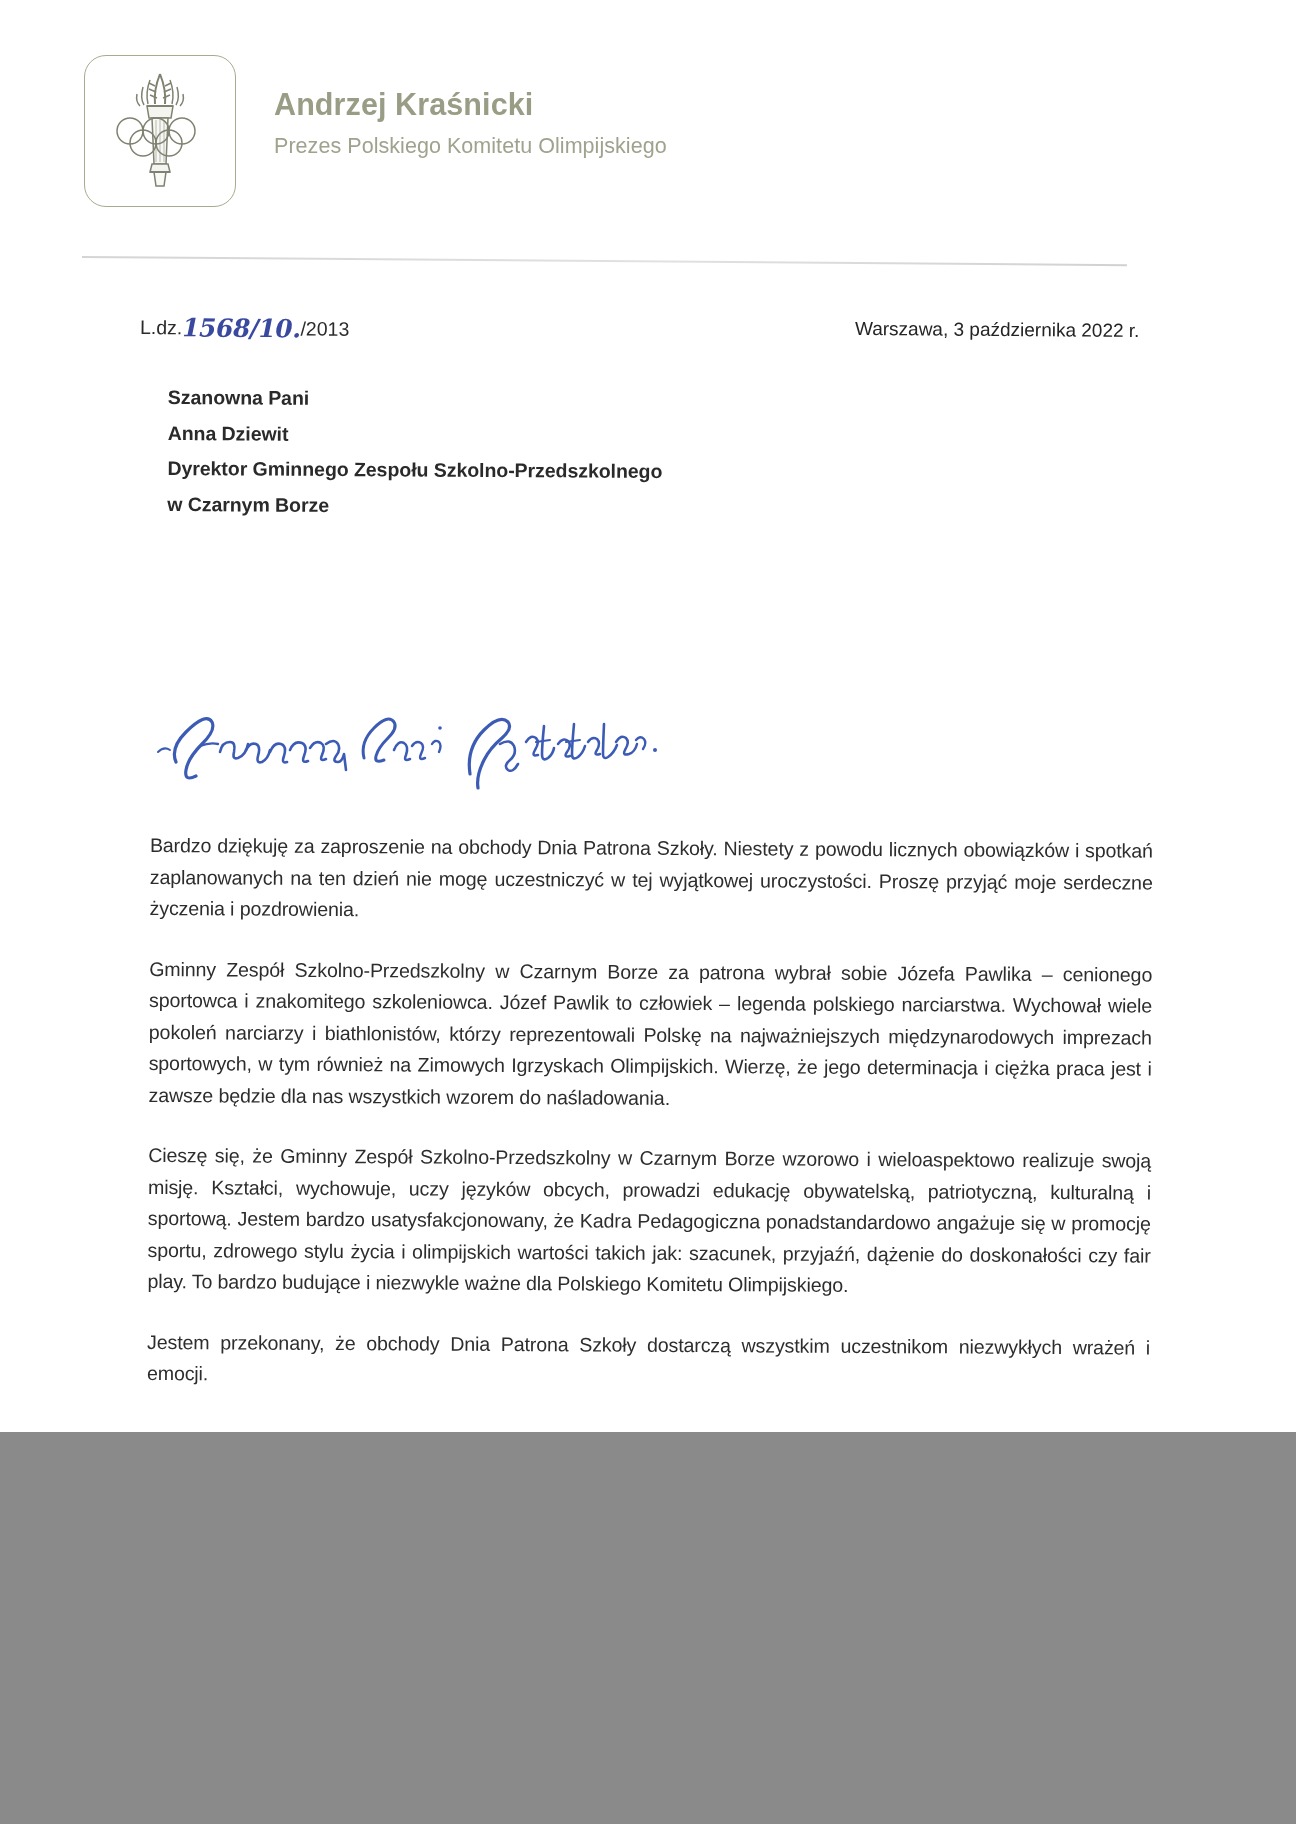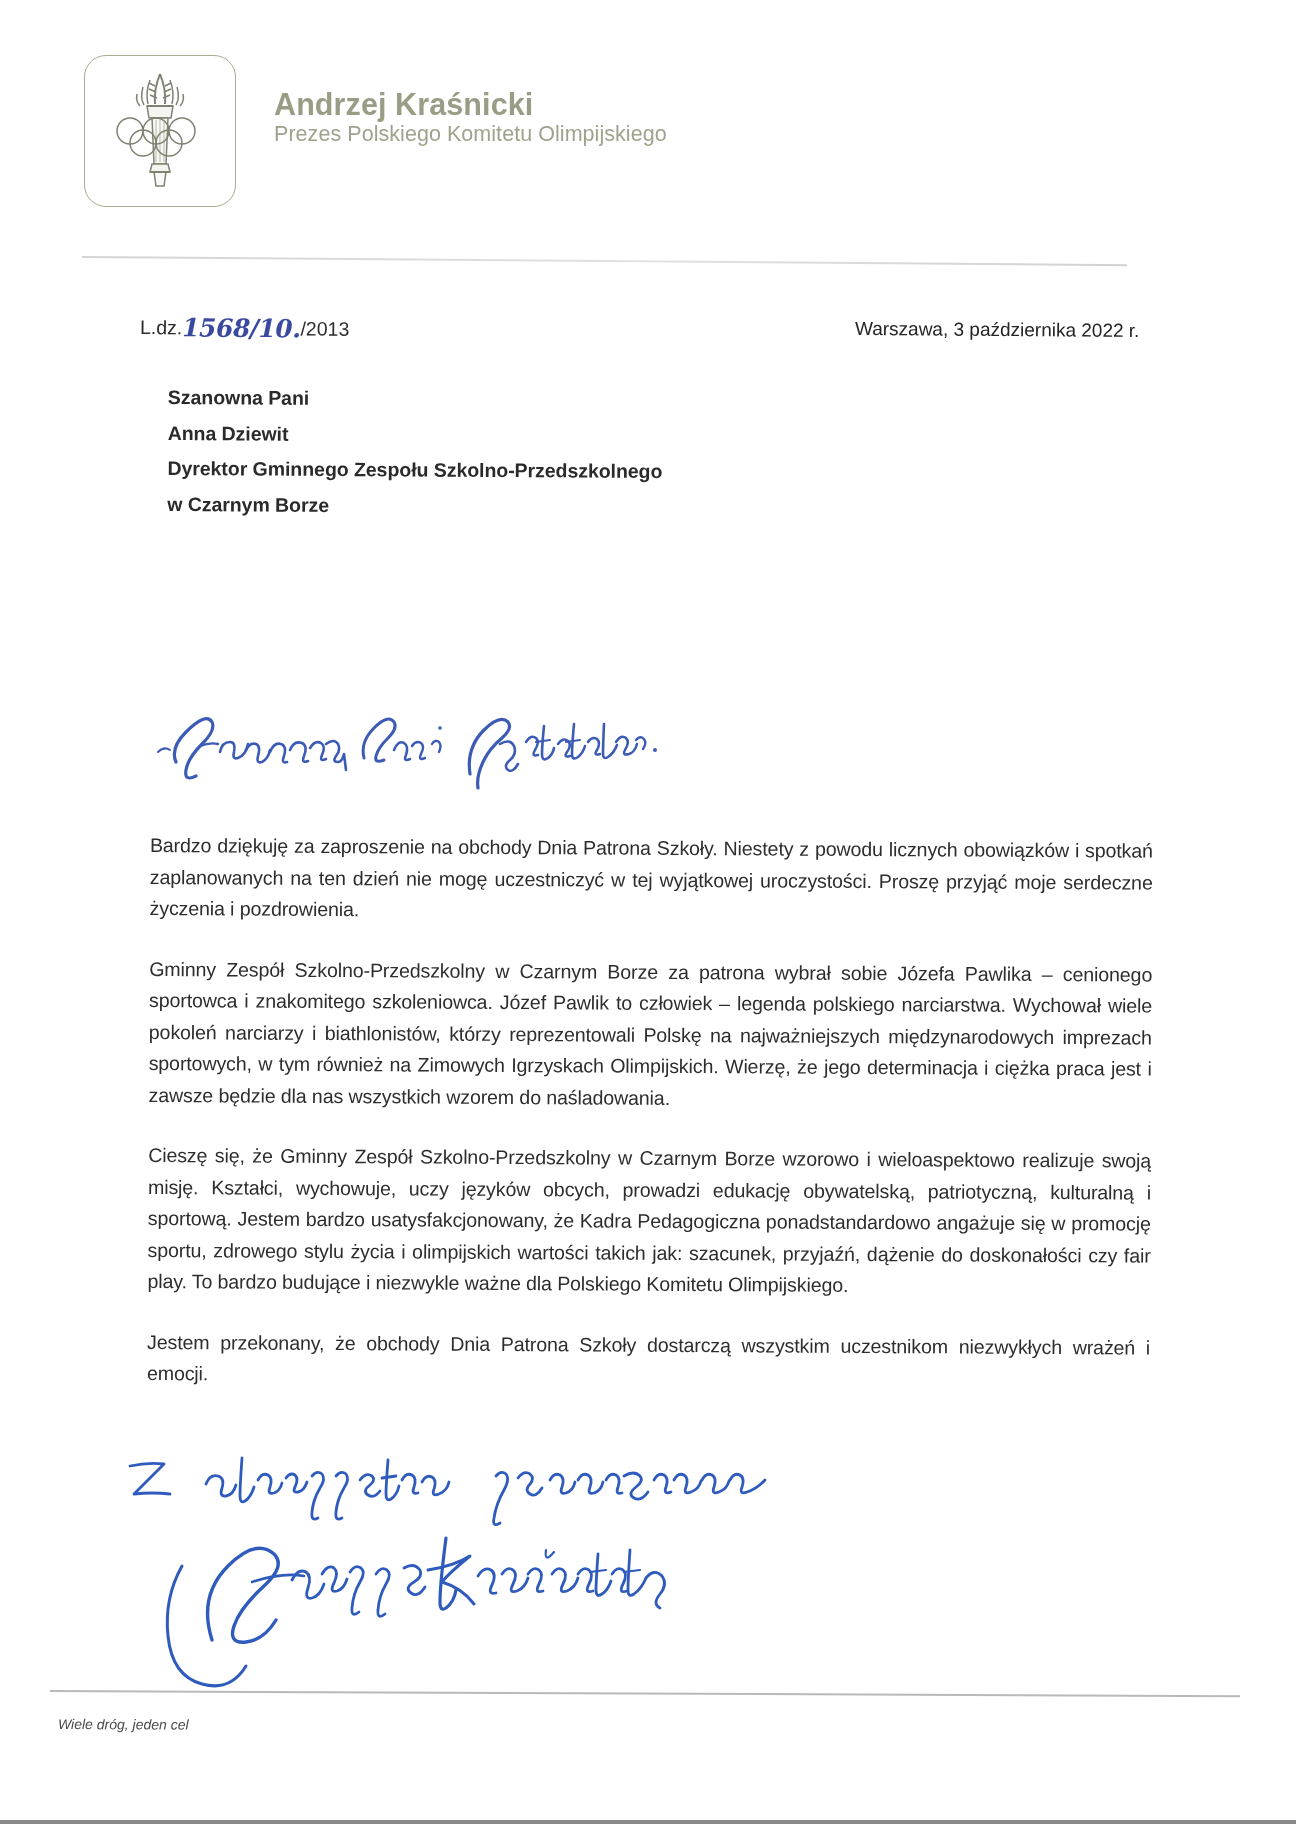--- a/index.html
+++ b/index.html
@@ -6,21 +6,21 @@
     margin: 0;
     padding: 0;
     background: #8a8a8a;
   }
   body {
     font-family: "Liberation Sans", sans-serif;
   }
   .page {
     position: relative;
     width: 1296px;
-    height: 1820px;
+    height: 1432px;
     background: #ffffff;
     overflow: hidden;
     box-sizing: border-box;
   }
 
   
   .header {
     position: absolute;
     left: 84px;
     top: 55px;
@@ -54,21 +54,21 @@
   }
   .hdr-name {
     font-size: 30.5px;
     font-weight: bold;
     color: #9a9d86;
     letter-spacing: 0.1px;
     line-height: 1.15;
     white-space: nowrap;
   }
   .hdr-role {
-    margin-top: 0;
+    margin-top: 12px;
     font-size: 21.5px;
     font-weight: normal;
     color: #9fa28d;
     letter-spacing: 0.05px;
     line-height: 1.15;
     white-space: nowrap;
   }
 
   
   .rule-top {

